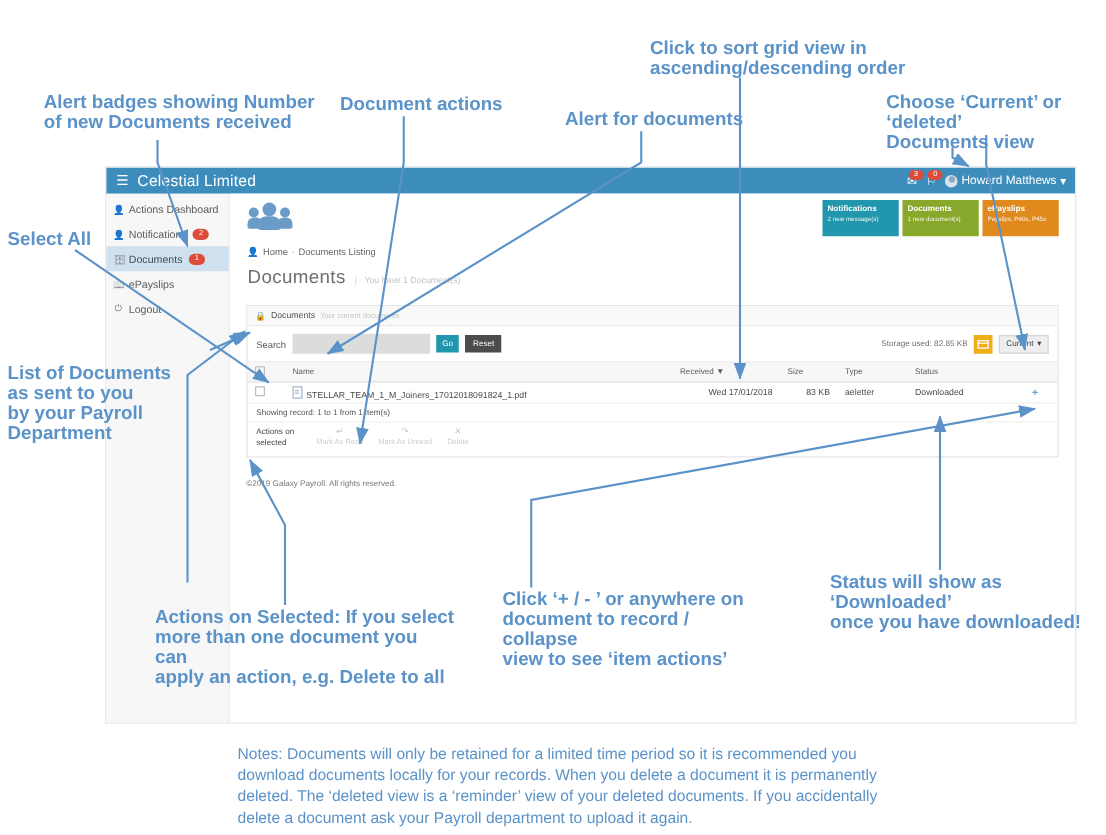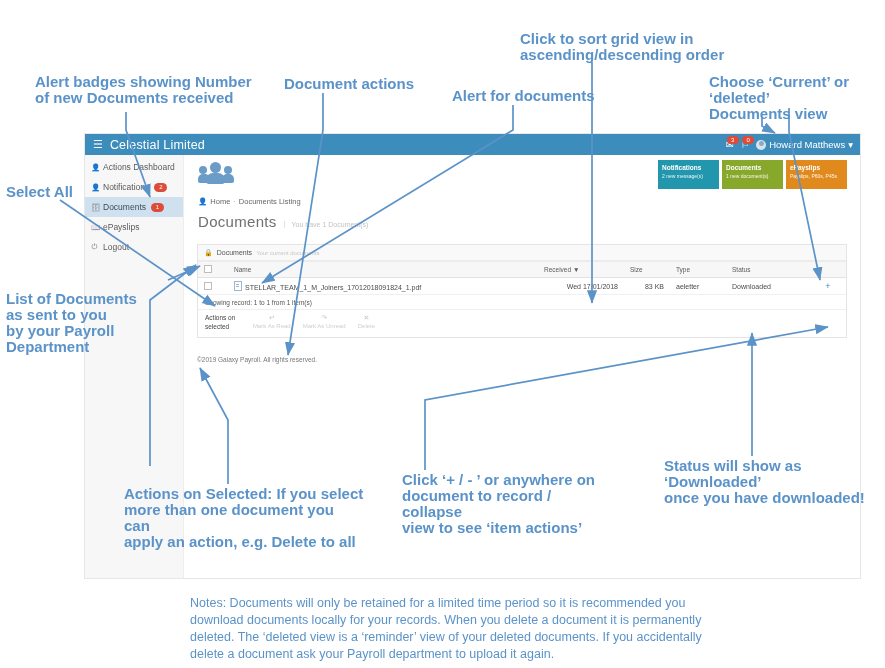--- a/index.html
+++ b/index.html
@@ -225,20 +225,34 @@
         <span class="sub">You have 1 Document(s)</span>
       </div>
 
       <div class="panel">
         <div class="panel-head">
           <span>🔒</span>
           <span>Documents</span>
           <span class="ph-sub">Your current documents</span>
         </div>
 
+        <div class="toolbar">
+          <span class="tb-label">Search</span>
+          <input class="search-input" type="text" placeholder="" style="">
+          <button class="btn-go">Go</button>
+          <button class="btn-reset">Reset</button>
+          <div class="tb-right">
+            <span class="storage">Storage used: 82.85 KB</span>
+            <span class="btn-orange"></span>
+            <span class="btn-current">
+              <span>Current</span>
+              <span>▾</span>
+            </span>
+          </div>
+        </div>
 
         <table class="grid">
           <thead>
             <tr>
               <th class="c-chk">
                 <span class="chk"></span>
               </th>
               <th class="c-name">Name</th>
               <th class="c-recv">
                 <span>Received</span>
@@ -321,21 +335,21 @@
     <path d="M228,484 L228,420 L200,368"></path>
 
     <path d="M425,470 L425,400 L828,327"></path>
 
     <path d="M752,456 L752,400 L752,333"></path>
   </g>
 </svg>
 
 <div class="annot big" style="left:35px;top:74px;width:230px;">Alert badges showing Number
 of new Documents received</div>
-<div class="annot big" style="left:284px;top:76px;width:160px;">Document actions</div>
+<div class="annot big" style="left:272px;top:76px;width:160px;">Document actions</div>
 <div class="annot big" style="left:452px;top:88px;width:170px;">Alert for documents</div>
 <div class="annot big" style="left:520px;top:31px;width:210px;">Click to sort grid view in
 ascending/descending order</div>
 <div class="annot big" style="left:709px;top:74px;width:180px;">Choose ‘Current’ or ‘deleted’
 Documents view</div>
 <div class="annot big" style="left:6px;top:184px;width:130px;">Select All</div>
 <div class="annot big" style="left:6px;top:291px;width:190px;">List of Documents
 as sent to you
 by your Payroll Department</div>
 <div class="annot big" style="left:124px;top:486px;width:240px;">Actions on Selected: If you select

